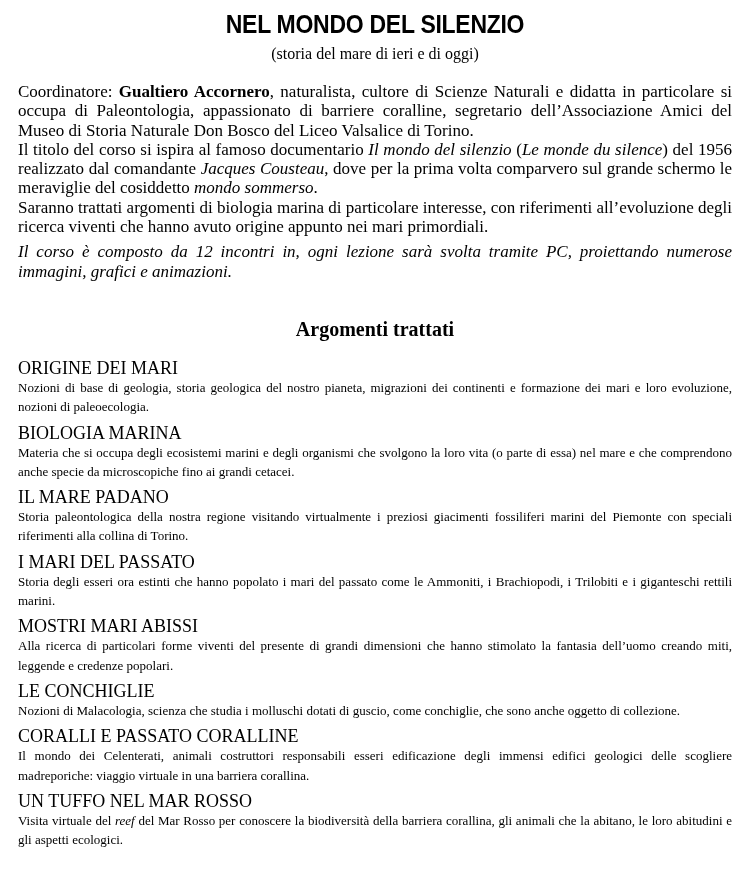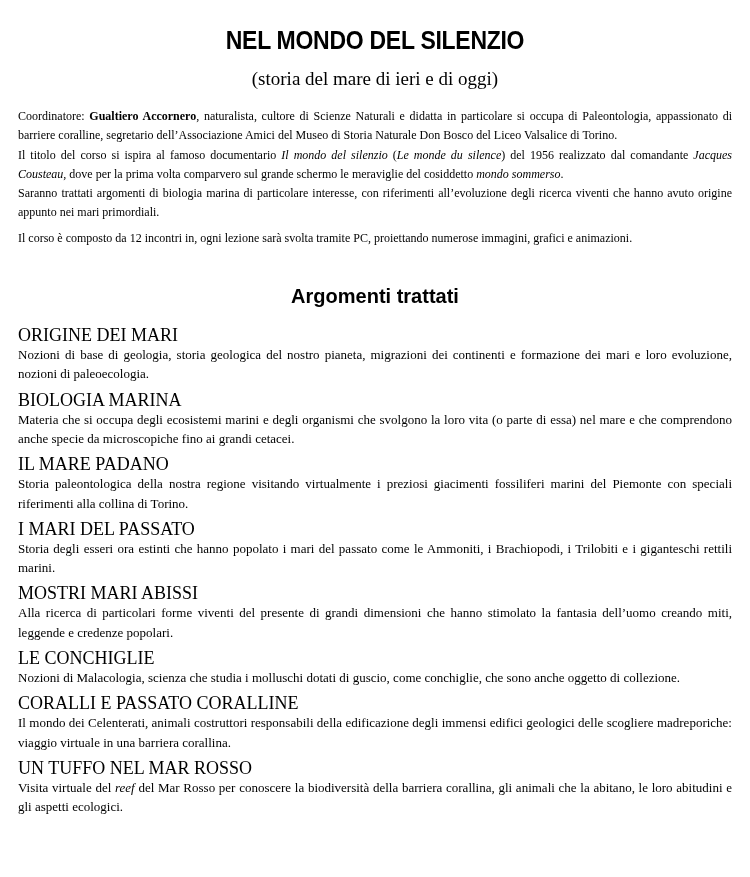--- a/index.html
+++ b/index.html
@@ -1,31 +1,31 @@
 <!DOCTYPE html>
 <html><head>
   <meta charset="utf-8">
   <style>
     html, body { margin: 0; padding: 0; background: #ffffff; }
     body {
       width: 750px; height: 877px; overflow: hidden;
       color: #000; font-family: "Liberation Serif", serif;
     }
-    .page { position: relative; padding: 16px 18px 0 18px; box-sizing: border-box; width: 750px; }
+    .page { position: relative; padding: 0 18px 0 18px; box-sizing: border-box; width: 750px; }
     .title {
       font-family: "Liberation Sans", sans-serif; font-weight: bold;
       font-size: 25px; text-align: center; margin: 0; padding-top: 11px; line-height: 26px;
       letter-spacing: -0.3px; transform: scaleX(0.92);
     }
-    .subtitle { font-size: 19px; text-align: center; margin: 16px; line-height: 20px; }
-    .intro { margin-top: 18px; font-size: 12px; line-height: 19.3px; text-align: justify; }
+    .subtitle { font-size: 16px; text-align: center; margin: 7px; line-height: 20px; }
+    .intro { margin-top: 18px; font-size: 17px; line-height: 19.3px; text-align: justify; }
     .intro p { margin: 0; }
-    .intro p.gap { margin-top: 6px; }
+    .intro p.gap { margin-top: 6px; font-style: italic; }
     .section-heading {
-      font-family: Liberation Sans, sans-serif; font-size: 20px; text-align: center;
+      font-family: Liberation Serif, serif; font-size: 20px; text-align: center;
       margin: 36px 0 18px 0; line-height: 24px;
     }
     .topic { margin-bottom: 7px; }
     .topic-title { font-size: 18px; font-weight: normal; margin: 0; line-height: 19px; }
     .topic-desc { font-size: 13px; line-height: 19.3px; margin: 0; text-align: justify; }
     b { font-weight: bold; }
     i { font-style: italic; }
   </style>
 </head>
 <body>
@@ -63,20 +63,20 @@
     <div class="topic">
       <p class="topic-title">MOSTRI MARI ABISSI</p>
       <p class="topic-desc">Alla ricerca di particolari forme viventi del presente di grandi dimensioni che hanno stimolato la fantasia dell’uomo creando miti, leggende e credenze popolari.</p>
     </div>
     <div class="topic">
       <p class="topic-title">LE CONCHIGLIE</p>
       <p class="topic-desc">Nozioni di Malacologia, scienza che studia i molluschi dotati di guscio, come conchiglie, che sono anche oggetto di collezione.</p>
     </div>
     <div class="topic">
       <p class="topic-title">CORALLI E PASSATO CORALLINE</p>
-      <p class="topic-desc">Il mondo dei Celenterati, animali costruttori responsabili della edificazione degli immensi edifici geologici delle scogliere madreporiche: viaggio virtuale in una barriera corallina.</p>
+      <p class="topic-desc">Il mondo dei Celenterati, animali costruttori responsabili esseri edificazione degli immensi edifici geologici delle scogliere madreporiche: viaggio virtuale in una barriera corallina.</p>
     </div>
     <div class="topic">
       <p class="topic-title">UN TUFFO NEL MAR ROSSO</p>
       <p class="topic-desc"><span>Visita virtuale del </span><i>reef</i><span> del Mar Rosso per conoscere la biodiversità della barriera corallina, gli animali che la abitano, le loro abitudini e gli aspetti ecologici.</span></p>
     </div>
   </div>
 </div>
 
 </body></html>

